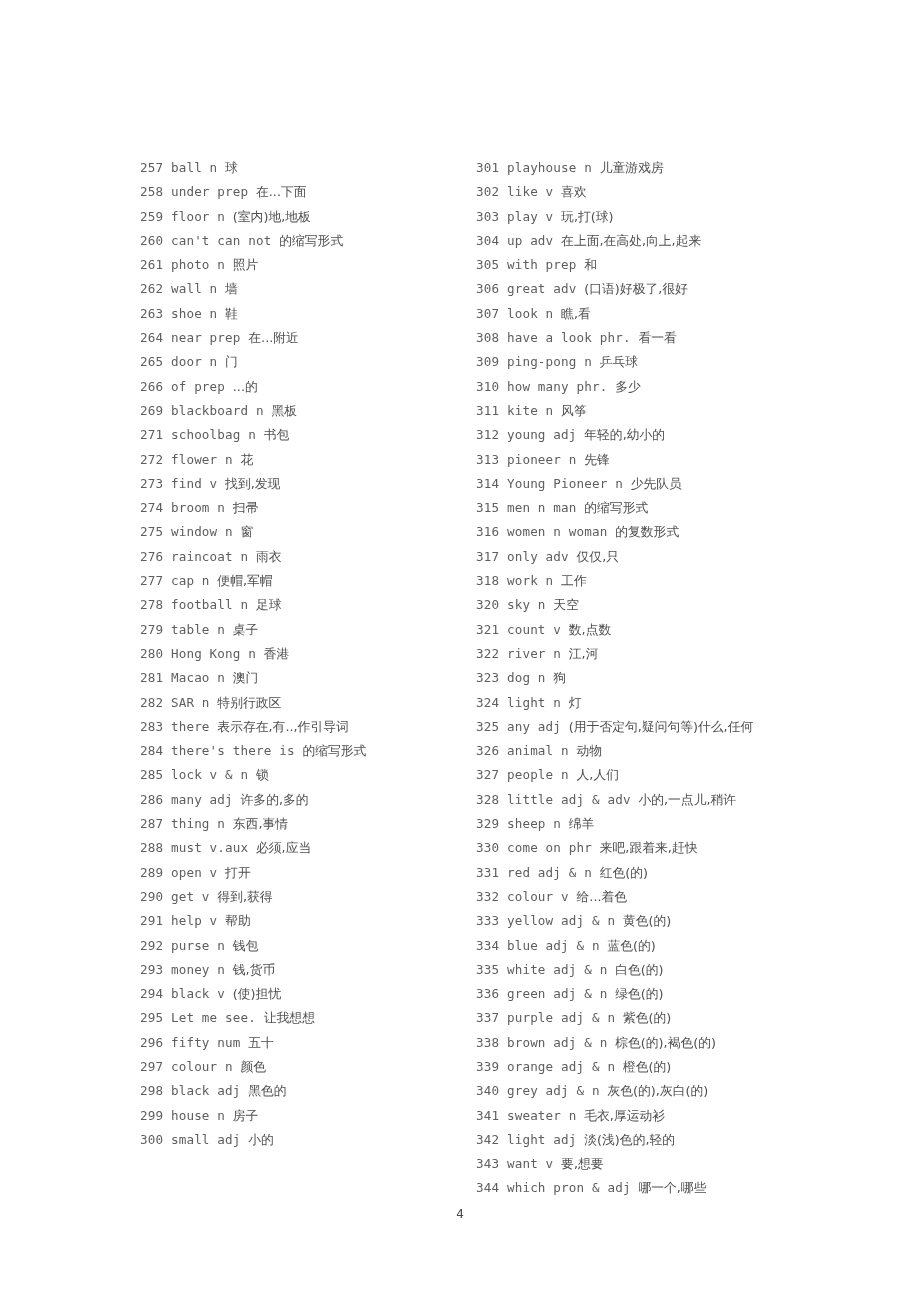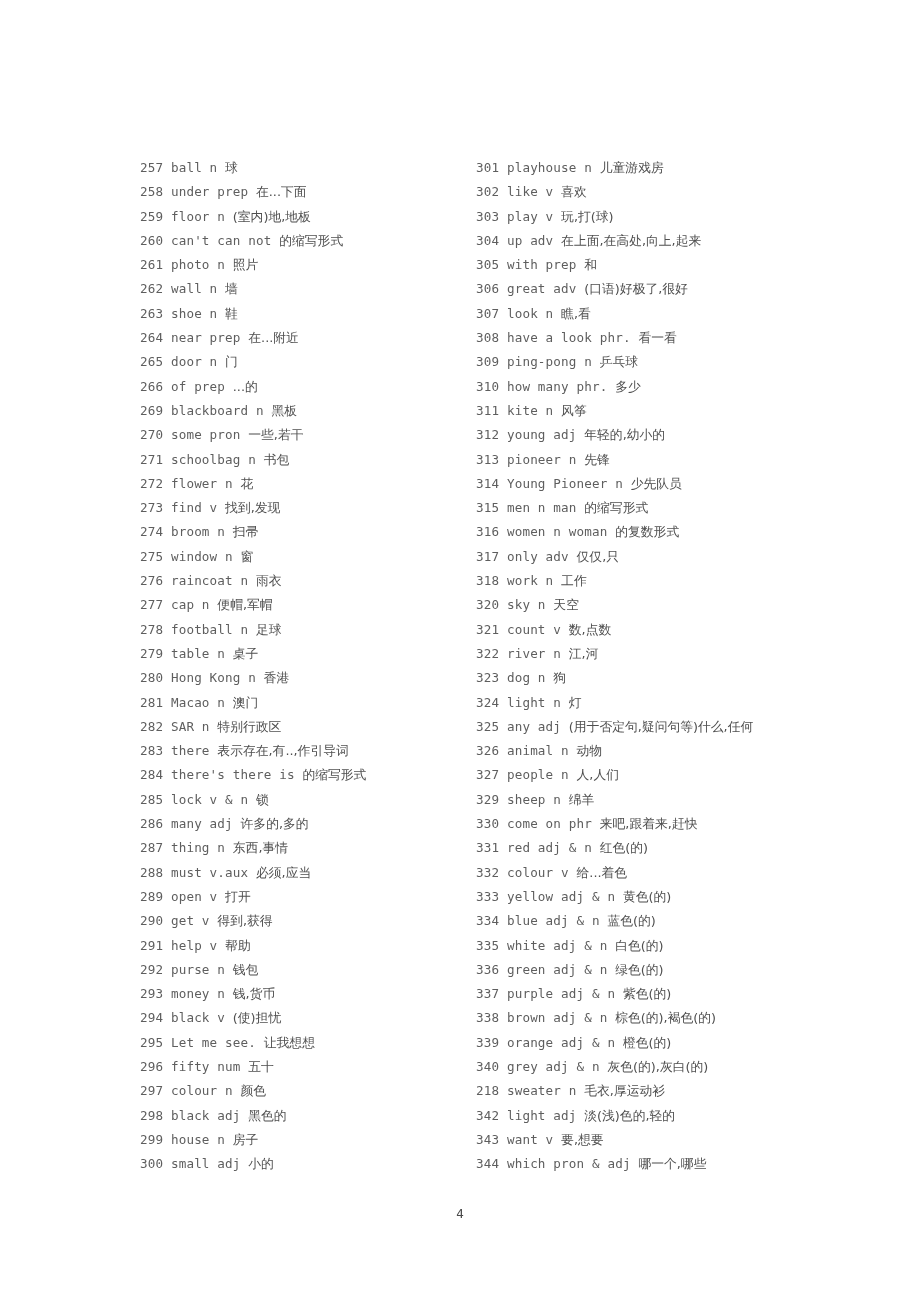--- a/index.html
+++ b/index.html
@@ -79,21 +79,20 @@
         <div class="entry"><span class="num">258</span> <span class="word">under prep</span> <span class="cn">在...下面</span></div>
         <div class="entry"><span class="num">259</span> <span class="word">floor n</span> <span class="cn">(室内)地,地板</span></div>
         <div class="entry"><span class="num">260</span> <span class="word">can't can not</span> <span class="cn">的缩写形式</span></div>
         <div class="entry"><span class="num">261</span> <span class="word">photo n</span> <span class="cn">照片</span></div>
         <div class="entry"><span class="num">262</span> <span class="word">wall n</span> <span class="cn">墙</span></div>
         <div class="entry"><span class="num">263</span> <span class="word">shoe n</span> <span class="cn">鞋</span></div>
         <div class="entry"><span class="num">264</span> <span class="word">near prep</span> <span class="cn">在...附近</span></div>
         <div class="entry"><span class="num">265</span> <span class="word">door n</span> <span class="cn">门</span></div>
         <div class="entry"><span class="num">266</span> <span class="word">of prep</span> <span class="cn">...的</span></div>
         <div class="entry"><span class="num">269</span> <span class="word">blackboard n</span> <span class="cn">黑板</span></div>
-        <div class="entry"><span class="num">270</span> <span class="word">some pron</span> <span class="cn">一些,若干</span></div>
         <div class="entry"><span class="num">271</span> <span class="word">schoolbag n</span> <span class="cn">书包</span></div>
         <div class="entry"><span class="num">272</span> <span class="word">flower n</span> <span class="cn">花</span></div>
         <div class="entry"><span class="num">273</span> <span class="word">find v</span> <span class="cn">找到,发现</span></div>
         <div class="entry"><span class="num">274</span> <span class="word">broom n</span> <span class="cn">扫帚</span></div>
         <div class="entry"><span class="num">275</span> <span class="word">window n</span> <span class="cn">窗</span></div>
         <div class="entry"><span class="num">276</span> <span class="word">raincoat n</span> <span class="cn">雨衣</span></div>
         <div class="entry"><span class="num">277</span> <span class="word">cap n</span> <span class="cn">便帽,军帽</span></div>
         <div class="entry"><span class="num">278</span> <span class="word">football n</span> <span class="cn">足球</span></div>
         <div class="entry"><span class="num">279</span> <span class="word">table n</span> <span class="cn">桌子</span></div>
         <div class="entry"><span class="num">280</span> <span class="word">Hong Kong n</span> <span class="cn">香港</span></div>
@@ -138,32 +137,33 @@
         <div class="entry"><span class="num">317</span> <span class="word">only adv</span> <span class="cn">仅仅,只</span></div>
         <div class="entry"><span class="num">318</span> <span class="word">work n</span> <span class="cn">工作</span></div>
         <div class="entry"><span class="num">320</span> <span class="word">sky n</span> <span class="cn">天空</span></div>
         <div class="entry"><span class="num">321</span> <span class="word">count v</span> <span class="cn">数,点数</span></div>
         <div class="entry"><span class="num">322</span> <span class="word">river n</span> <span class="cn">江,河</span></div>
         <div class="entry"><span class="num">323</span> <span class="word">dog n</span> <span class="cn">狗</span></div>
         <div class="entry"><span class="num">324</span> <span class="word">light n</span> <span class="cn">灯</span></div>
         <div class="entry"><span class="num">325</span> <span class="word">any adj</span> <span class="cn">(用于否定句,疑问句等)什么,任何</span></div>
         <div class="entry"><span class="num">326</span> <span class="word">animal n</span> <span class="cn">动物</span></div>
         <div class="entry"><span class="num">327</span> <span class="word">people n</span> <span class="cn">人,人们</span></div>
+        <div class="entry"><span class="num">328</span> <span class="word">little adj &amp; adv</span> <span class="cn">小的,一点儿,稍许</span></div>
         <div class="entry"><span class="num">329</span> <span class="word">sheep n</span> <span class="cn">绵羊</span></div>
         <div class="entry"><span class="num">330</span> <span class="word">come on phr</span> <span class="cn">来吧,跟着来,赶快</span></div>
         <div class="entry"><span class="num">331</span> <span class="word">red adj &amp; n</span> <span class="cn">红色(的)</span></div>
         <div class="entry"><span class="num">332</span> <span class="word">colour v</span> <span class="cn">给...着色</span></div>
         <div class="entry"><span class="num">333</span> <span class="word">yellow adj &amp; n</span> <span class="cn">黄色(的)</span></div>
         <div class="entry"><span class="num">334</span> <span class="word">blue adj &amp; n</span> <span class="cn">蓝色(的)</span></div>
         <div class="entry"><span class="num">335</span> <span class="word">white adj &amp; n</span> <span class="cn">白色(的)</span></div>
         <div class="entry"><span class="num">336</span> <span class="word">green adj &amp; n</span> <span class="cn">绿色(的)</span></div>
         <div class="entry"><span class="num">337</span> <span class="word">purple adj &amp; n</span> <span class="cn">紫色(的)</span></div>
         <div class="entry"><span class="num">338</span> <span class="word">brown adj &amp; n</span> <span class="cn">棕色(的),褐色(的)</span></div>
         <div class="entry"><span class="num">339</span> <span class="word">orange adj &amp; n</span> <span class="cn">橙色(的)</span></div>
         <div class="entry"><span class="num">340</span> <span class="word">grey adj &amp; n</span> <span class="cn">灰色(的),灰白(的)</span></div>
-        <div class="entry"><span class="num">218</span> <span class="word">sweater n</span> <span class="cn">毛衣,厚运动衫</span></div>
+        <div class="entry"><span class="num">341</span> <span class="word">sweater n</span> <span class="cn">毛衣,厚运动衫</span></div>
         <div class="entry"><span class="num">342</span> <span class="word">light adj</span> <span class="cn">淡(浅)色的,轻的</span></div>
         <div class="entry"><span class="num">343</span> <span class="word">want v</span> <span class="cn">要,想要</span></div>
         <div class="entry"><span class="num">344</span> <span class="word">which pron &amp; adj</span> <span class="cn">哪一个,哪些</span></div>
       </div>
   </div>
   <div class="page-number">4</div>
 </div>
 
 </body></html>

